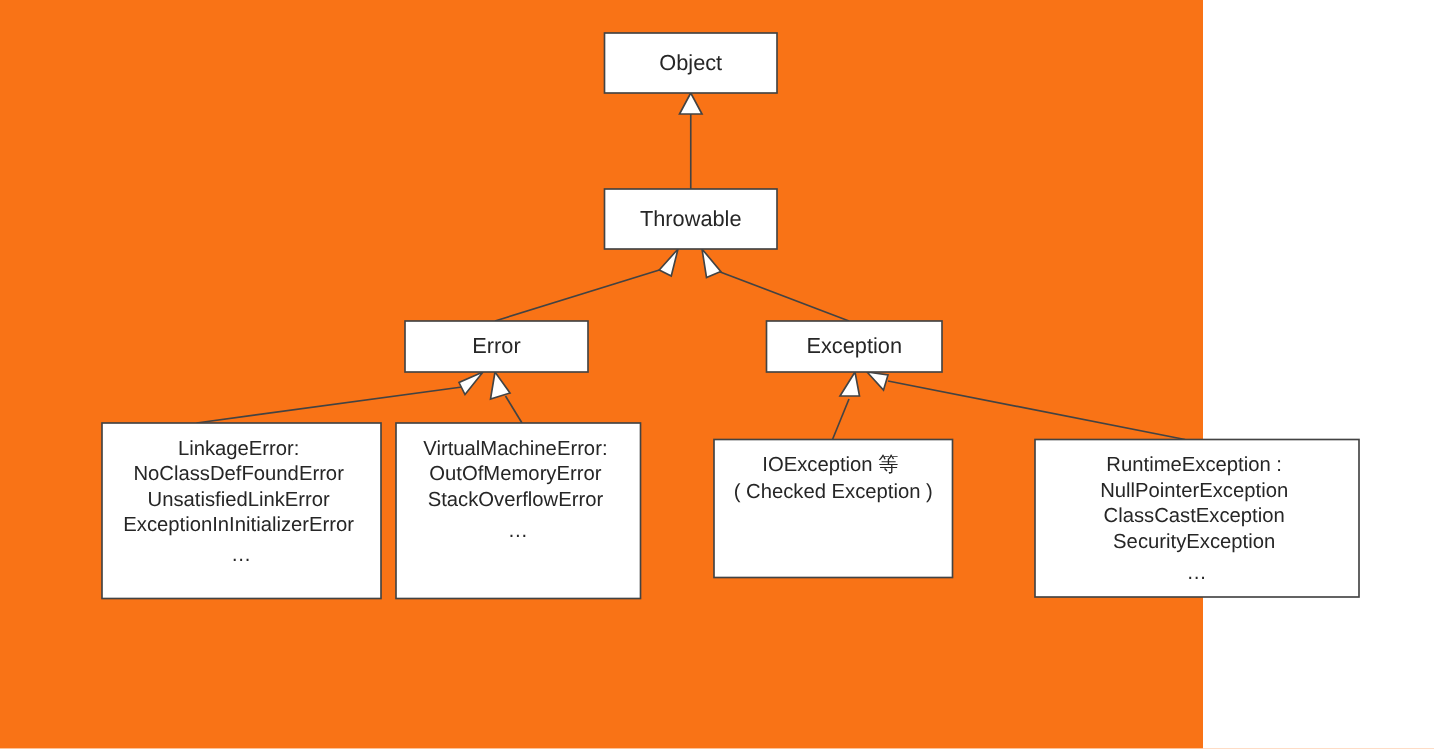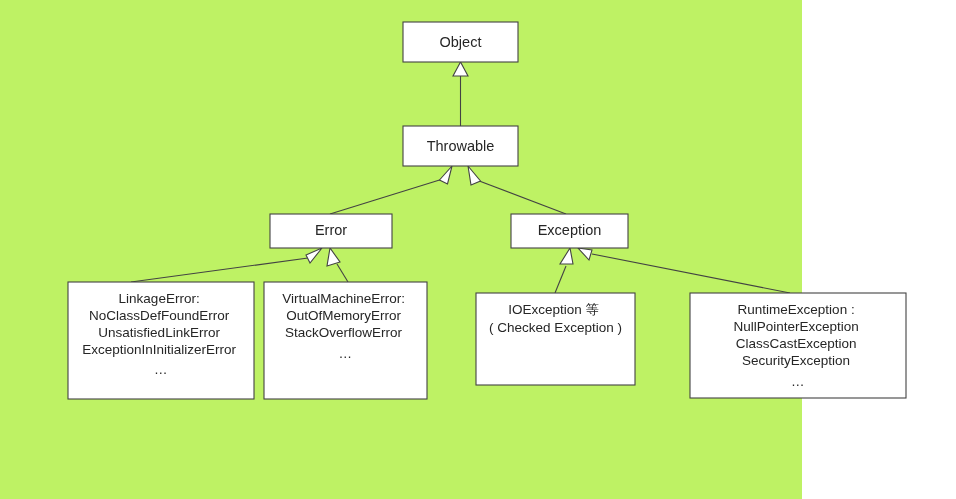--- a/index.html
+++ b/index.html
@@ -11,21 +11,21 @@
     width: 956px;
     height: 499px;
     overflow: hidden;
     font-family: "Liberation Sans", sans-serif;
     color: #262626;
   }
   #diagram-root {
     position: relative;
     width: 802px;
     height: 499px;
-    background: #bef264;
+    background: #f97316;
   }
   svg#uml-canvas {
     position: absolute;
     left: 0;
     top: 0;
     width: 956px;
     height: 499px;
     display: block;
   }
   .node-box {

